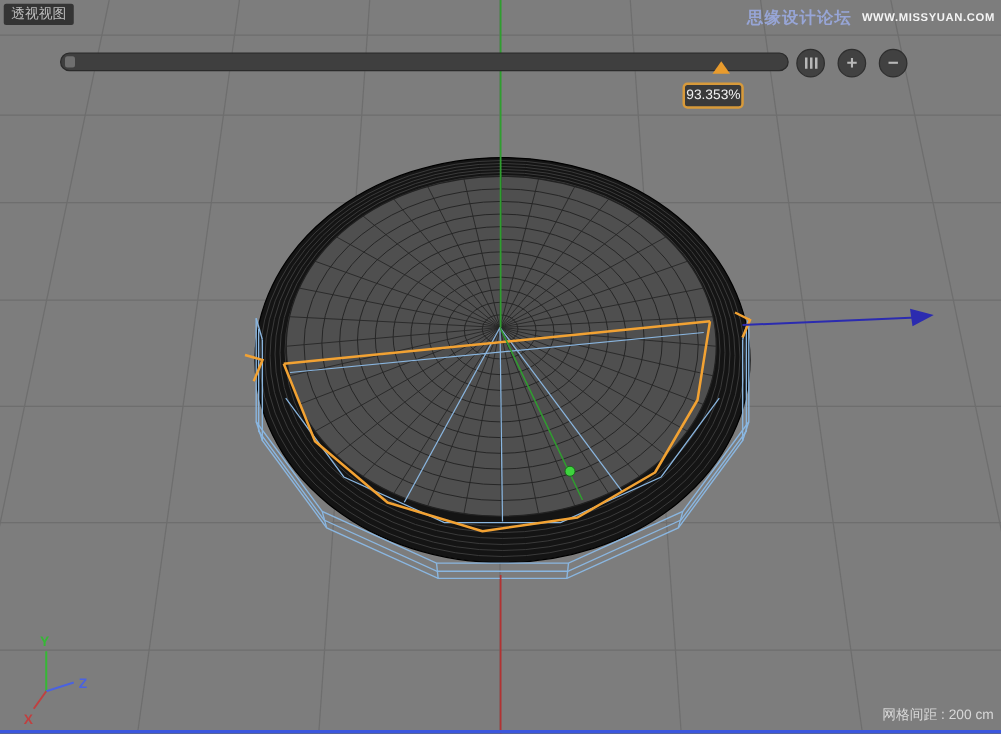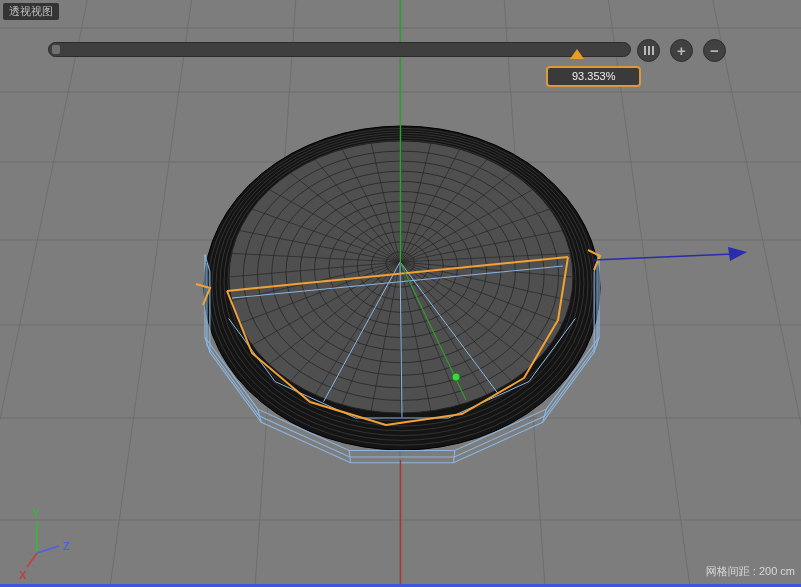--- a/index.html
+++ b/index.html
@@ -26,21 +26,21 @@
     position:absolute;left:3px;top:2px;width:8px;height:9px;background:#6f6f6f;border-radius:2px;
   }
   .timeline-marker{
     position:absolute;left:570px;top:49px;width:0;height:0;
     border-left:7px solid transparent;border-right:7px solid transparent;
     border-bottom:10px solid #e89b2d;
   }
   .value-badge{
     position:absolute;left:546px;top:66px;background:#3a3a3a;
     border:2px solid #d89a3a;border-radius:4px;color:#f0f0f0;
-    font-size:11px;padding:2px 24px;line-height:13px;
+    font-size:11px;padding:2px 1px;line-height:13px;
   }
   .btn-group{position:absolute;left:637px;top:39px;display:flex;gap:10px;}
   .round-btn{
     width:23px;height:23px;border-radius:50%;background:#414141;border:1px solid #2e2e2e;
     display:flex;align-items:center;justify-content:center;box-sizing:border-box;
     color:#b8b8b8;font-size:15px;font-weight:bold;cursor:pointer;
   }
   .pause-bars{display:flex;gap:2px;}
   .pause-bars span{display:block;width:2px;height:9px;background:#b8b8b8;}
   .grid-info{
@@ -159,20 +159,24 @@
         <line x1="400" y1="262" x2="466" y2="400" stroke="#2F9E2F" stroke-width="1.2"></line>
         <circle cx="456" cy="377" r="4" fill="#3ED43E" stroke="#1a6b1a" stroke-width="0.8"></circle>
         <line x1="594" y1="260" x2="733" y2="254" stroke="#2B2BB0" stroke-width="1.6"></line>
         <polygon points="747,252 728,247 730,261" fill="#2B2BB0"></polygon>
         <line x1="400.5" y1="460" x2="400.5" y2="587" stroke="#B23232" stroke-width="1.4"></line>
       </g>
   </svg>
 
   <div class="view-label">透视视图</div>
 
+  <div class="watermark">
+    <span class="wm-name">思缘设计论坛</span>
+    <span class="wm-url">WWW.MISSYUAN.COM</span>
+  </div>
 
   <div class="timeline-bar">
     <div class="timeline-nub"></div>
   </div>
   <div class="timeline-marker"></div>
   <div class="value-badge">93.353%</div>
 
   <div class="btn-group">
     <div class="round-btn">
       <span class="pause-bars">

